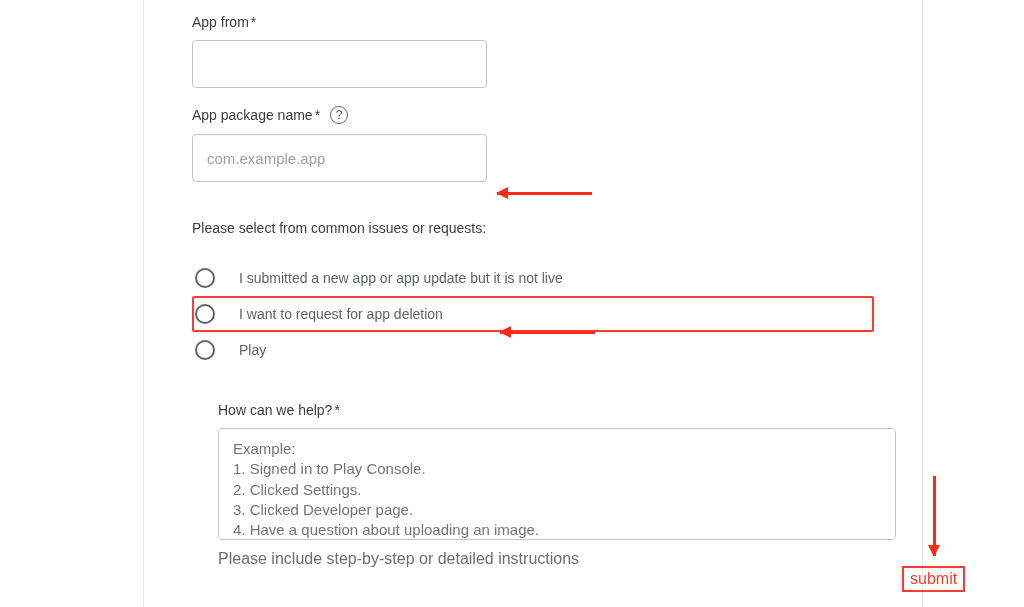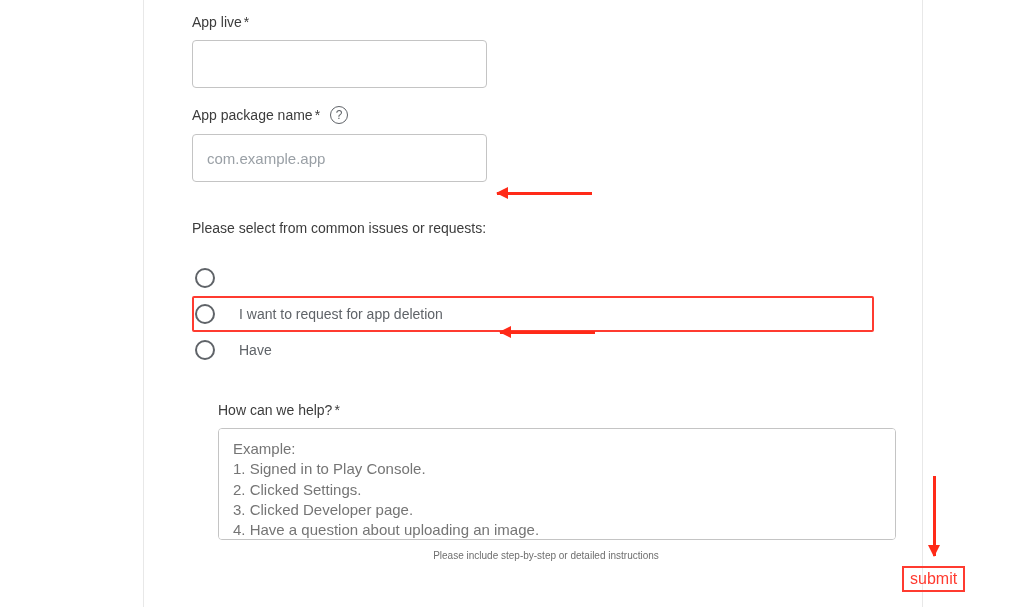--- a/index.html
+++ b/index.html
@@ -10,64 +10,65 @@
   .label .req { margin-left: 2px; }
   .help-icon { width: 18px; height: 18px; border: 1.5px solid #5f6368; border-radius: 50%; display: inline-flex; align-items: center; justify-content: center; font-size: 12px; color: #5f6368; margin-left: 10px; cursor: pointer; }
   .text-input { width: 295px; height: 48px; border: 1px solid #c4c4c4; border-radius: 4px; padding: 4px 14px; font-size: 15px; color: #3c3c3c; background: #fff; }
   .text-input::placeholder { color: #9aa0a6; }
   .prompt { font-size: 14px; color: #3c3c3c; margin-top: 38px; margin-bottom: 24px; }
   .radio-row { display: flex; align-items: center; padding: 8px 0 8px 3px; }
   .radio-row.highlight { outline: 2px solid #ff3b30; outline-offset: -2px; padding-right: 14px; border-radius: 2px; }
   .radio-circle { width: 20px; height: 20px; border: 2px solid #5f6368; border-radius: 50%; flex: none; margin-right: 24px; }
   .radio-label { font-size: 14px; color: #5f6368; }
   .textarea { width: 678px; height: 112px; border: 1px solid #c4c4c4; border-radius: 4px; padding: 10px 14px; font-size: 15px; color: #9aa0a6; font-family: inherit; resize: none; line-height: 1.35; }
-  .hint { font-size: 10px; color: #6e6e6e; margin-top: 6px; text-align: center; }
+  .hint { font-size: 16px; color: #6e6e6e; margin-top: 6px; }
   .arrow { position: absolute; }
   .arrow-h { height: 8px; }
   .arrow-h .shaft { position: absolute; top: 3px; height: 2.5px; background: #ff2a18; width: 100%; }
   .arrow-h .head { position: absolute; left: -1px; top: -2px; width: 0; height: 0; border-top: 6px solid transparent; border-bottom: 6px solid transparent; border-right: 12px solid #ff2a18; }
   .arrow-v { width: 8px; }
   .arrow-v .shaft { position: absolute; left: 3px; width: 2.5px; background: #ff2a18; height: 100%; }
   .arrow-v .head { position: absolute; bottom: -1px; left: -2px; width: 0; height: 0; border-left: 6px solid transparent; border-right: 6px solid transparent; border-top: 12px solid #ff2a18; }
   .submit-box { position: absolute; border: 2px solid #ff3b30; padding: 2px 6px; font-size: 16px; color: #ff3b30; font-family: Arial, sans-serif; }
 </style>
 </head>
 <body>
 
 <div class="container">
 
   <div class="field-group">
     <div class="label">
-      <span>App live</span>
+      <span>App from</span>
       <span class="req">*</span>
     </div>
     <input type="text" class="text-input" style="">
   </div>
 
   <div class="field-group" style="margin-top: 18px;">
     <div class="label">
       <span>App package name</span>
       <span class="req">*</span>
       <span class="help-icon">?</span>
     </div>
     <input type="text" class="text-input" placeholder="com.example.app" style="">
   </div>
 
   <div class="prompt">Please select from common issues or requests:</div>
 
   <div class="radio-row">
     <div class="radio-circle"></div>
+    <div class="radio-label">I submitted a new app or app update but it is not live</div>
   </div>
   <div class="radio-row highlight">
     <div class="radio-circle"></div>
     <div class="radio-label">I want to request for app deletion</div>
   </div>
   <div class="radio-row">
     <div class="radio-circle"></div>
-    <div class="radio-label">Have</div>
+    <div class="radio-label">Play</div>
   </div>
 
   <div class="field-group" style="margin-top: 34px; padding-left: 26px;">
     <div class="label">
       <span>How can we help?</span>
       <span class="req">*</span>
     </div>
     <textarea class="textarea" placeholder="Example:
 1. Signed in to Play Console.
 2. Clicked Settings.

